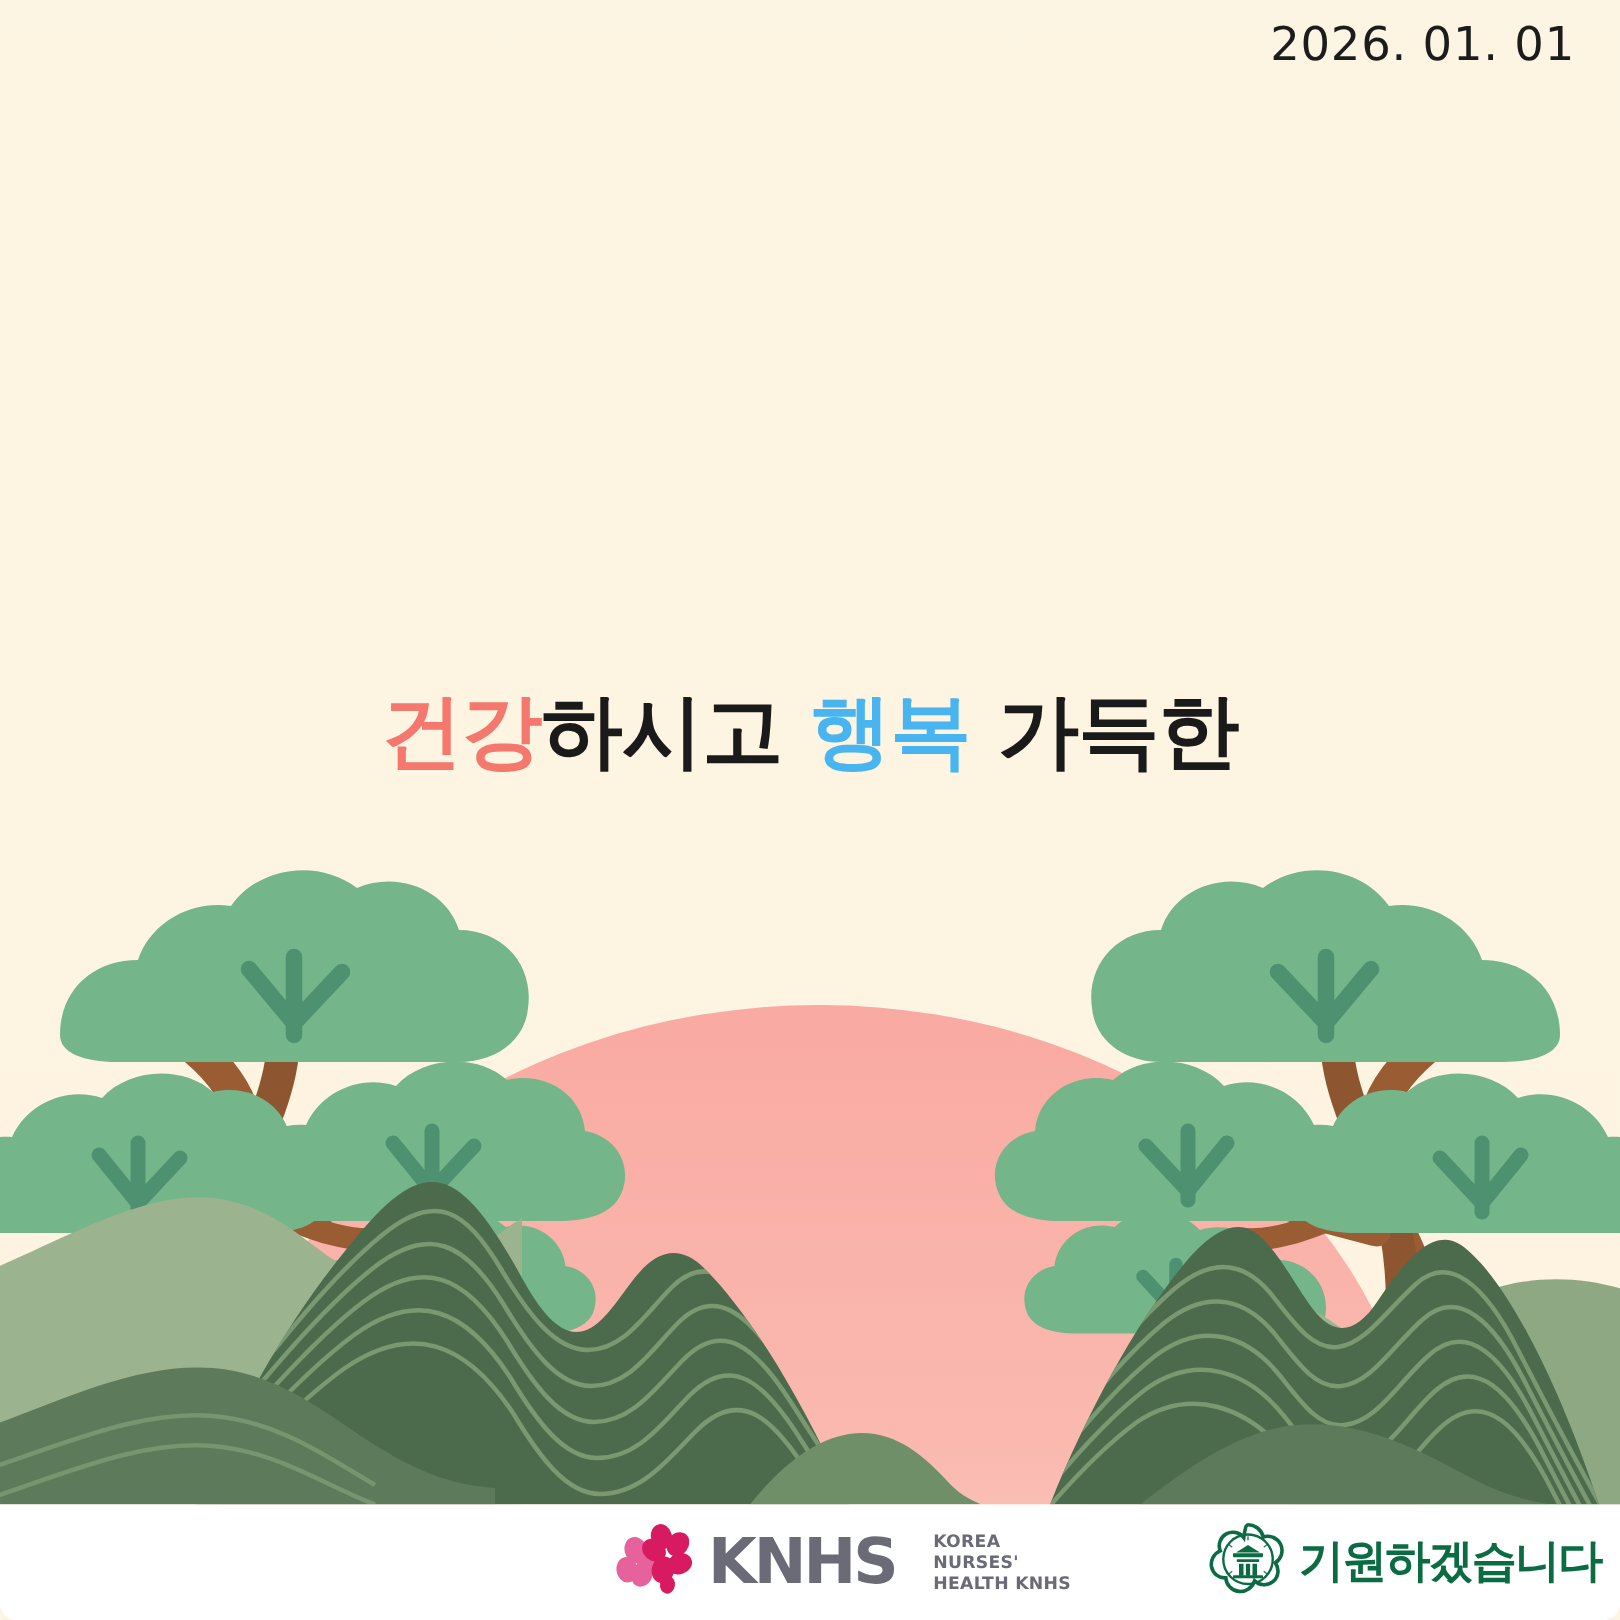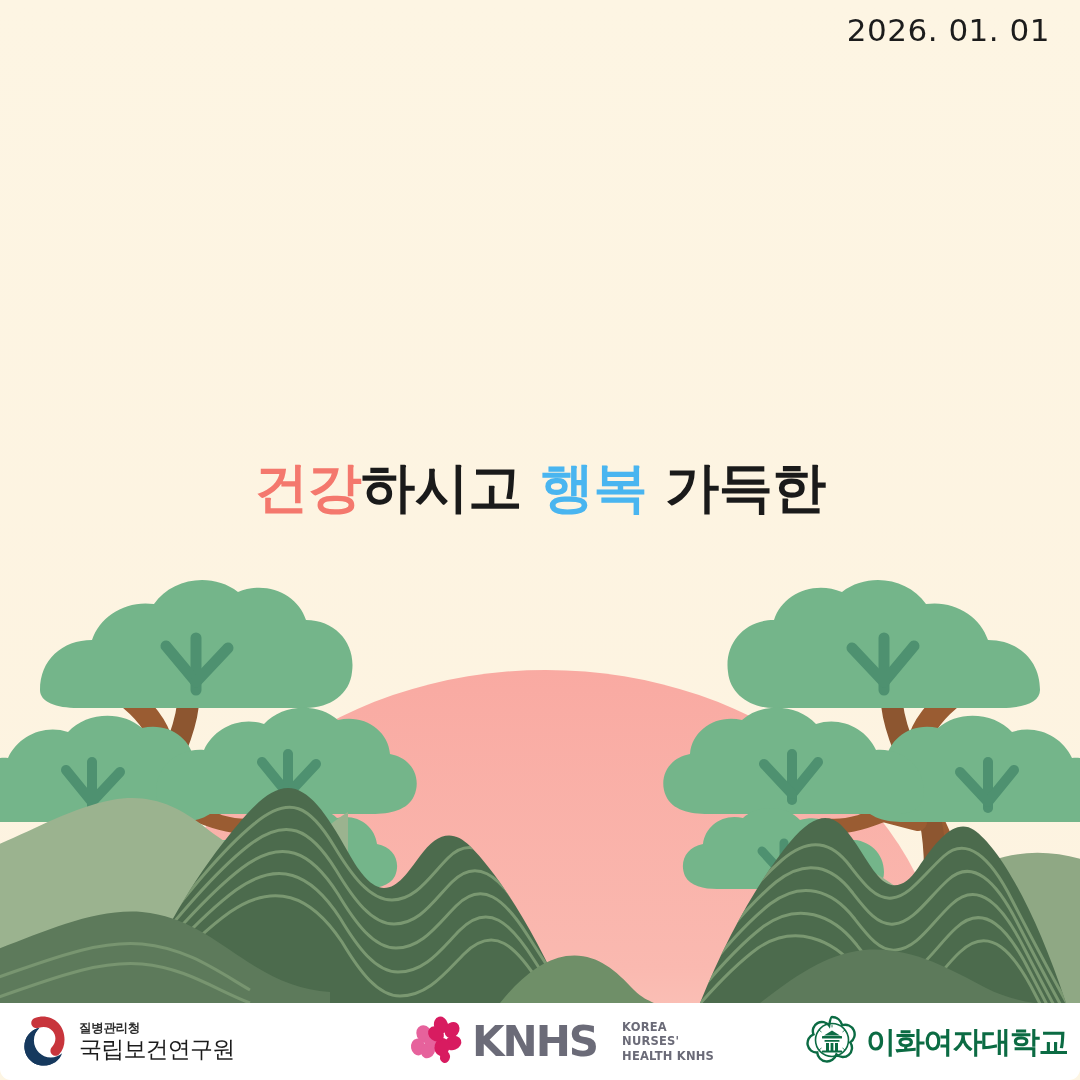--- a/index.html
+++ b/index.html
@@ -415,33 +415,20 @@
 
     </svg>
   </div>
 
   <div class="greeting">
     <span class="ln"><span class="hl-red">건강</span><span>하시고 </span><span class="hl-blue">행복</span><span> 가득한</span></span>
   </div>
 
   <div class="footer">
 
-    <div class="footer-logo logo-kdca">
-      <span>
-        <svg width="56" height="52" viewBox="0 0 56 52" xmlns="http://www.w3.org/2000/svg">
-          <path d="M44.5 9.2 C38.4 2.6 28.4 0.6 20.3 4.3 C17.6 5.5 16.5 8.7 17.8 11.3 C19.1 13.9 22.3 14.9 25 13.8 C29.8 11.8 35.5 13.1 38.8 17.2 C42.6 21.9 42.2 28.7 38 32.9 C36 34.9 35.9 38.2 37.9 40.2 C39.9 42.2 43.2 42.2 45.2 40.2 C52.5 32.9 52.3 17.6 44.5 9.2 Z" fill="#c8353c"></path>
-          <path d="M24.6 13.9 C16.4 16.1 10.4 23.6 10.4 32.4 C10.4 43 19.1 51.6 29.8 51.6 C37.3 51.6 43.8 47.3 47 41.1 C43.6 44 39.2 45.6 34.4 45.2 C25 44.4 17.9 36.3 18.6 26.9 C18.9 23 20.5 19.5 23 16.8 C24.7 15 24.8 14.3 24.6 13.9 Z" fill="#16395e"></path>
-          <path d="M29.8 51.6 C19.1 51.6 10.4 43 10.4 32.4 C10.4 23 16.9 15.4 25.6 13.7 C22.1 16.8 19.9 21.3 19.9 26.4 C19.9 35.8 27.5 43.4 36.9 43.4 C41.2 43.4 45.1 41.8 48.1 39.2 C45.9 46.4 38.5 51.6 29.8 51.6 Z" fill="#16395e"></path>
-        </svg>
-      </span>
-      <span class="kdca-text">
-        <span class="kdca-small">질병관리청</span>
-        <span class="kdca-big">국립보건연구원</span>
-      </span>
-    </div>
 
     <div class="footer-logo logo-knhs">
       <span>
         <svg width="56" height="52" viewBox="0 0 56 52" xmlns="http://www.w3.org/2000/svg">
 
           <g fill="#e6629c">
             <ellipse cx="16" cy="20" rx="7.5" ry="9" transform="rotate(-22 16 20)"></ellipse>
             <ellipse cx="10" cy="33" rx="7" ry="8.5" transform="rotate(-10 10 33)"></ellipse>
             <ellipse cx="20" cy="36" rx="7" ry="8.5" transform="rotate(25 20 36)"></ellipse>
             <ellipse cx="24" cy="26" rx="6.5" ry="8" transform="rotate(50 24 26)"></ellipse>
@@ -484,18 +471,18 @@
 
           <g stroke="#0b6b43" stroke-width="1" opacity="0.85">
             <path d="M13 16 L15.5 18"></path>
               <path d="M26 10.6 L26 13.4"></path>
               <path d="M39 16 L36.5 18"></path>
             <path d="M13 36 L15.5 34"></path>
               <path d="M39 36 L36.5 34"></path>
           </g>
         </svg>
       </span>
-      <span class="ewha-text">이화여자대학교</span>
+      <span class="ewha-text">기원하겠습니다</span>
     </div>
 
   </div>
 
 </div>
 
 </body></html>

